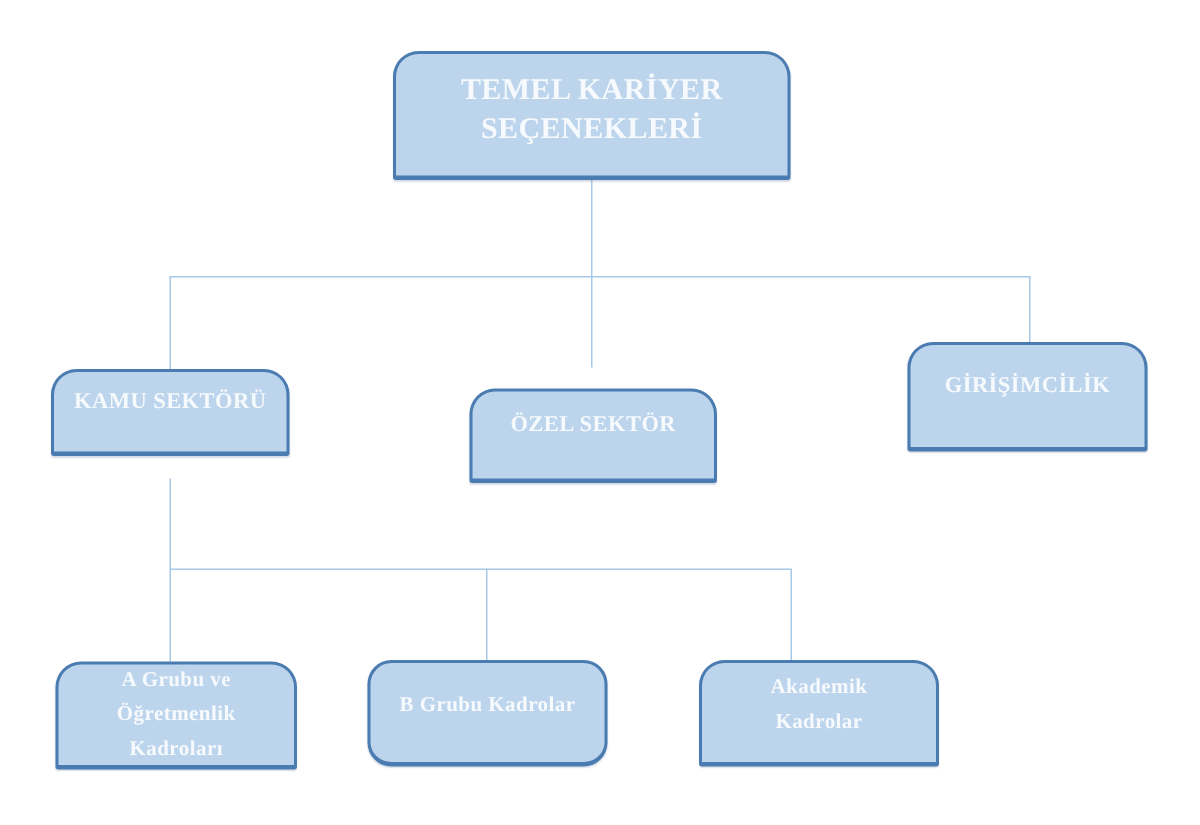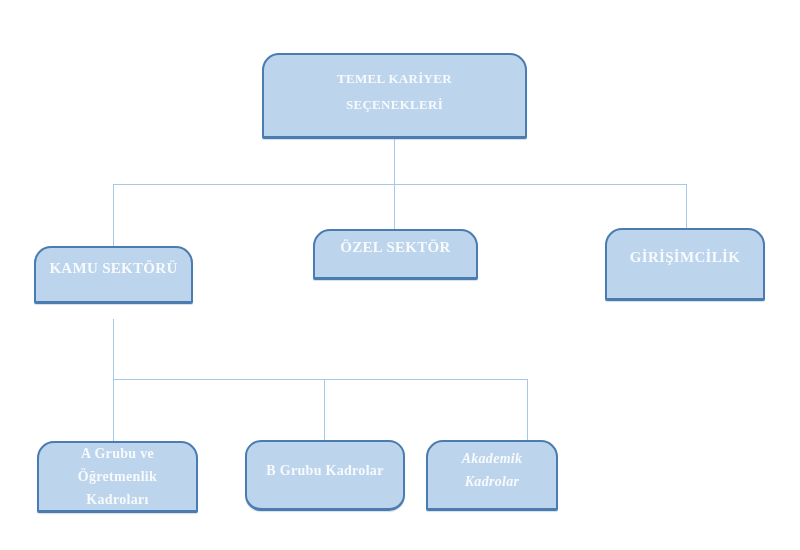--- a/index.html
+++ b/index.html
@@ -26,24 +26,23 @@
     align-items: center;
     justify-content: center;
     text-align: center;
     color: #f7fafd;
     font-weight: bold;
     white-space: pre-line;
     letter-spacing: 0.3px;
     box-shadow: 0 1px 1px rgba(90,120,160,0.25);
   }
   .node-root {
-    font-size: 13px;
+    font-size: 20px;
     line-height: 26px;
     padding-bottom: 8px;
-    margin-top: 19px;
   }
   .node-l2 {
     font-size: 15px;
     line-height: 24px;
     padding-bottom: 14px;
   }
   .node-l3 {
     font-size: 14px;
     line-height: 23px;
     justify-content: center;
@@ -75,36 +74,36 @@
 
   <div class="node node-root" style="left:262px; top:34px; width:265px; height:86px;">
     <span>TEMEL KARİYER
 SEÇENEKLERİ</span>
   </div>
 
   <div class="node node-l2" style="left:34px; top:246px; width:159px; height:58px;">
     <span>KAMU SEKTÖRÜ</span>
   </div>
 
-  <div class="node node-l2" style="left:313px; top:229px; width:165px; height:51px;">
+  <div class="node node-l2" style="left:313px; top:259px; width:165px; height:63px;">
     <span>ÖZEL SEKTÖR</span>
   </div>
 
   <div class="node node-l2" style="left:605px; top:228px; width:160px; height:73px;">
     <span>GİRİŞİMCİLİK</span>
   </div>
 
   <div class="node node-l3" style="left:37px; top:441px; width:161px; height:72px;">
     <span>A Grubu ve
 Öğretmenlik
 Kadroları</span>
   </div>
 
   <div class="node node-l3 pad" style="left:245px; top:440px; width:160px; height:71px;border-radius:16px;">
     <span>B Grubu Kadrolar</span>
   </div>
 
-  <div class="node node-l3 pad" style="left:426px; top:440px; width:132px; height:71px;font-style:italic;">
+  <div class="node node-l3 pad" style="left:466px; top:440px; width:160px; height:71px;">
     <span>Akademik
 Kadrolar</span>
   </div>
 
 </div>
 
 </body></html>

